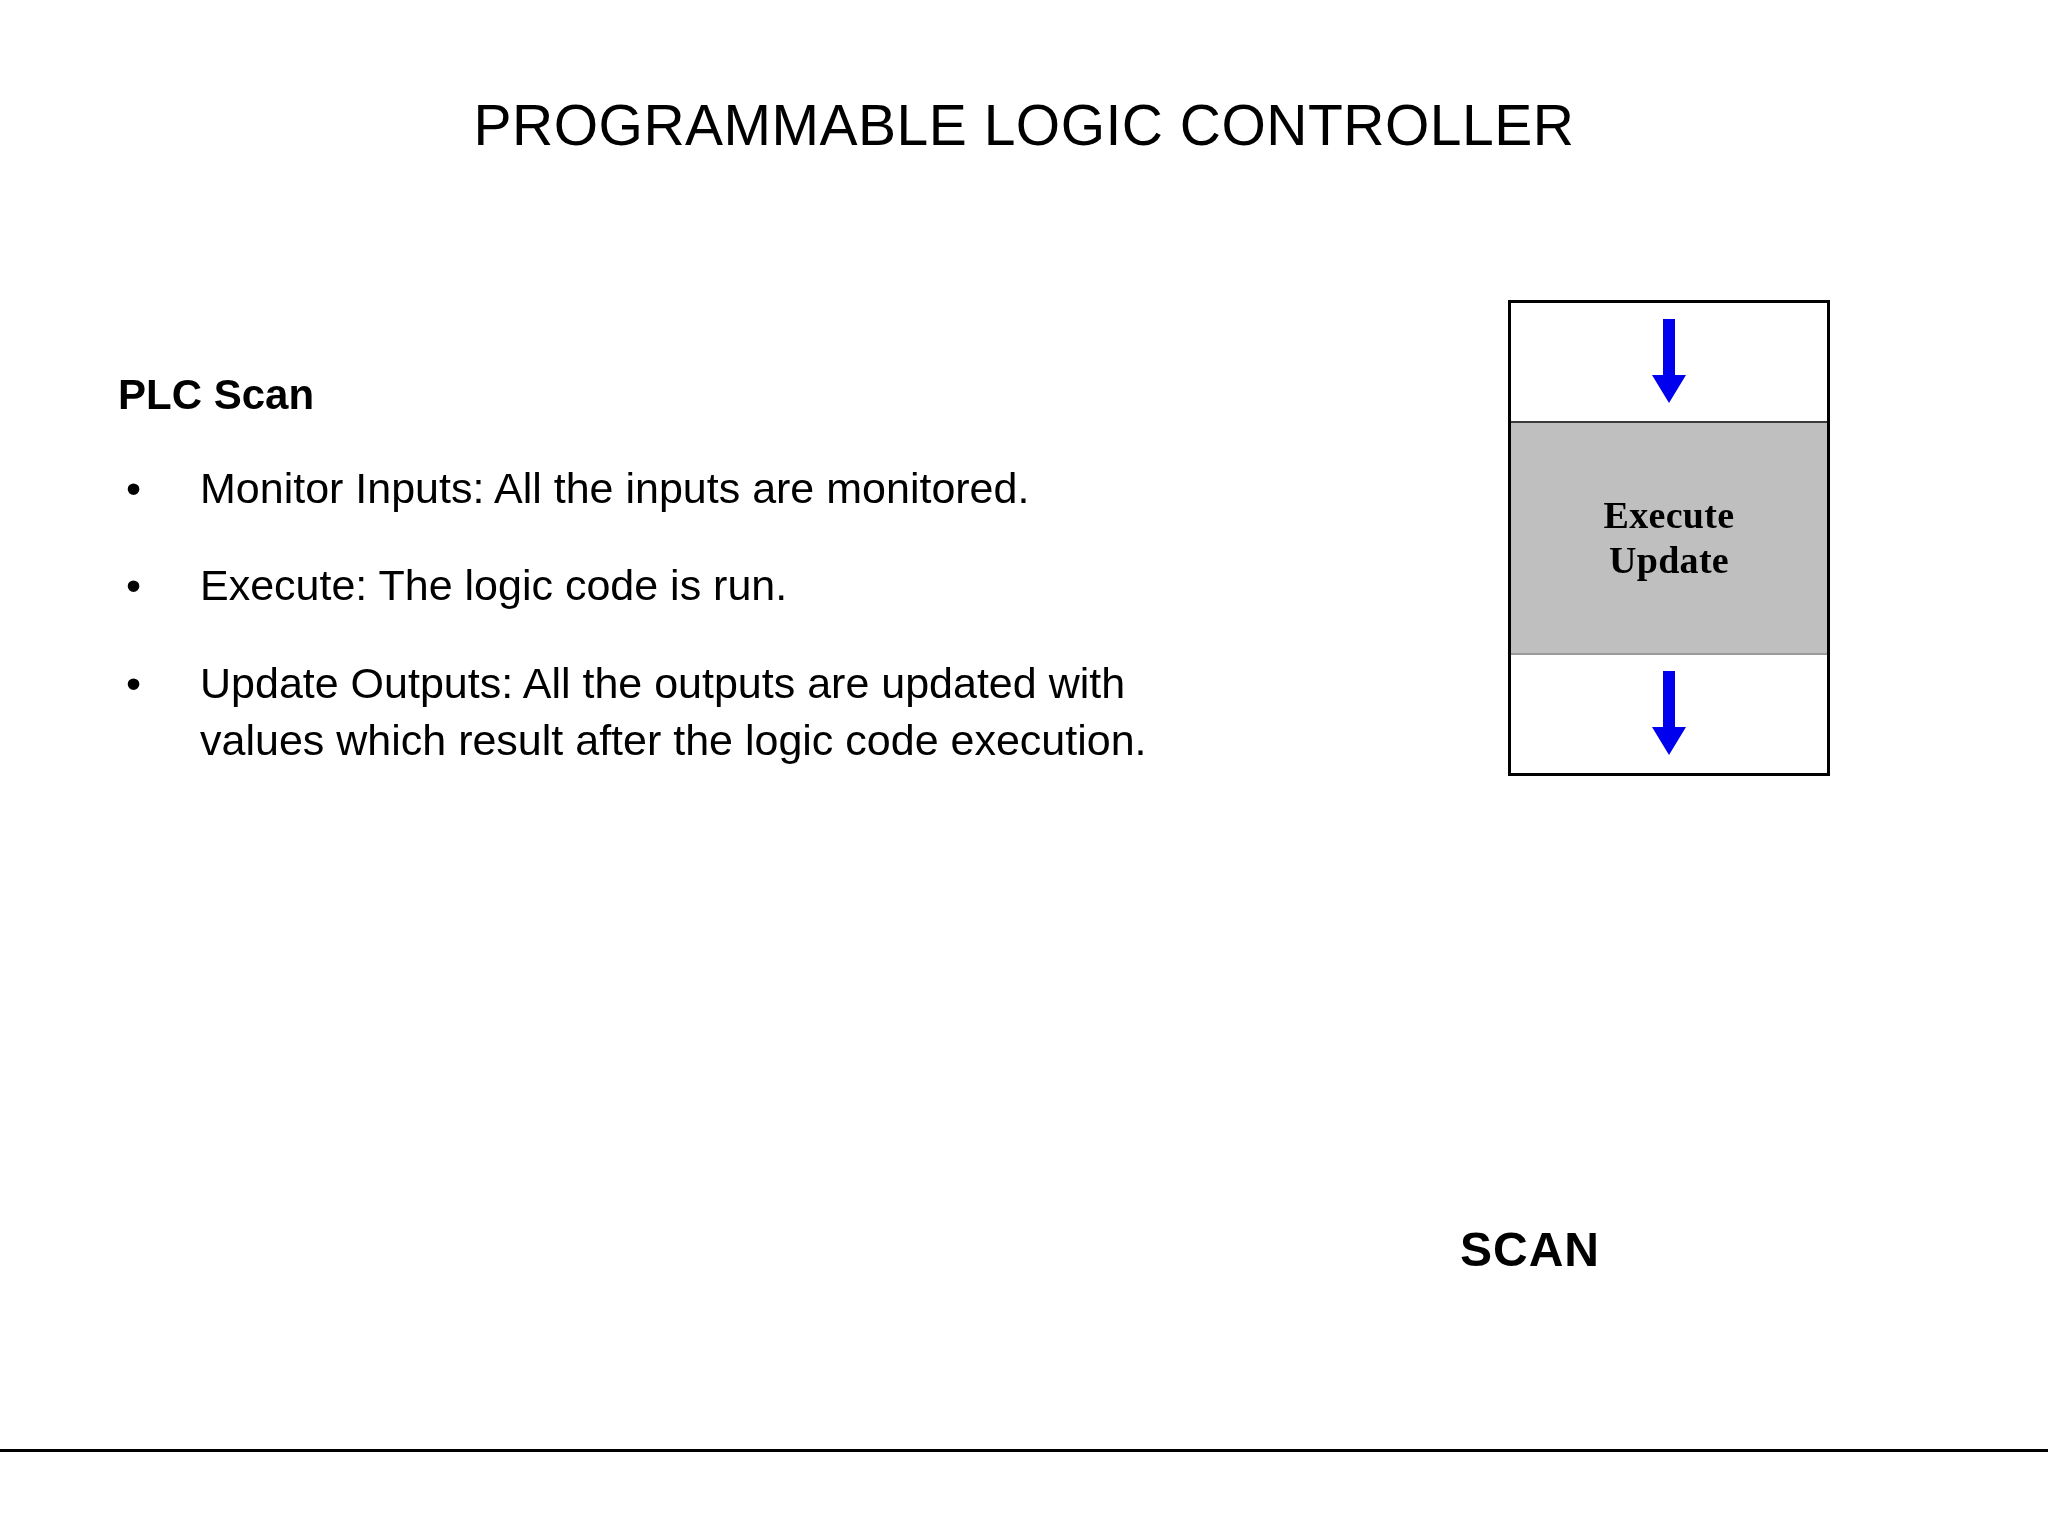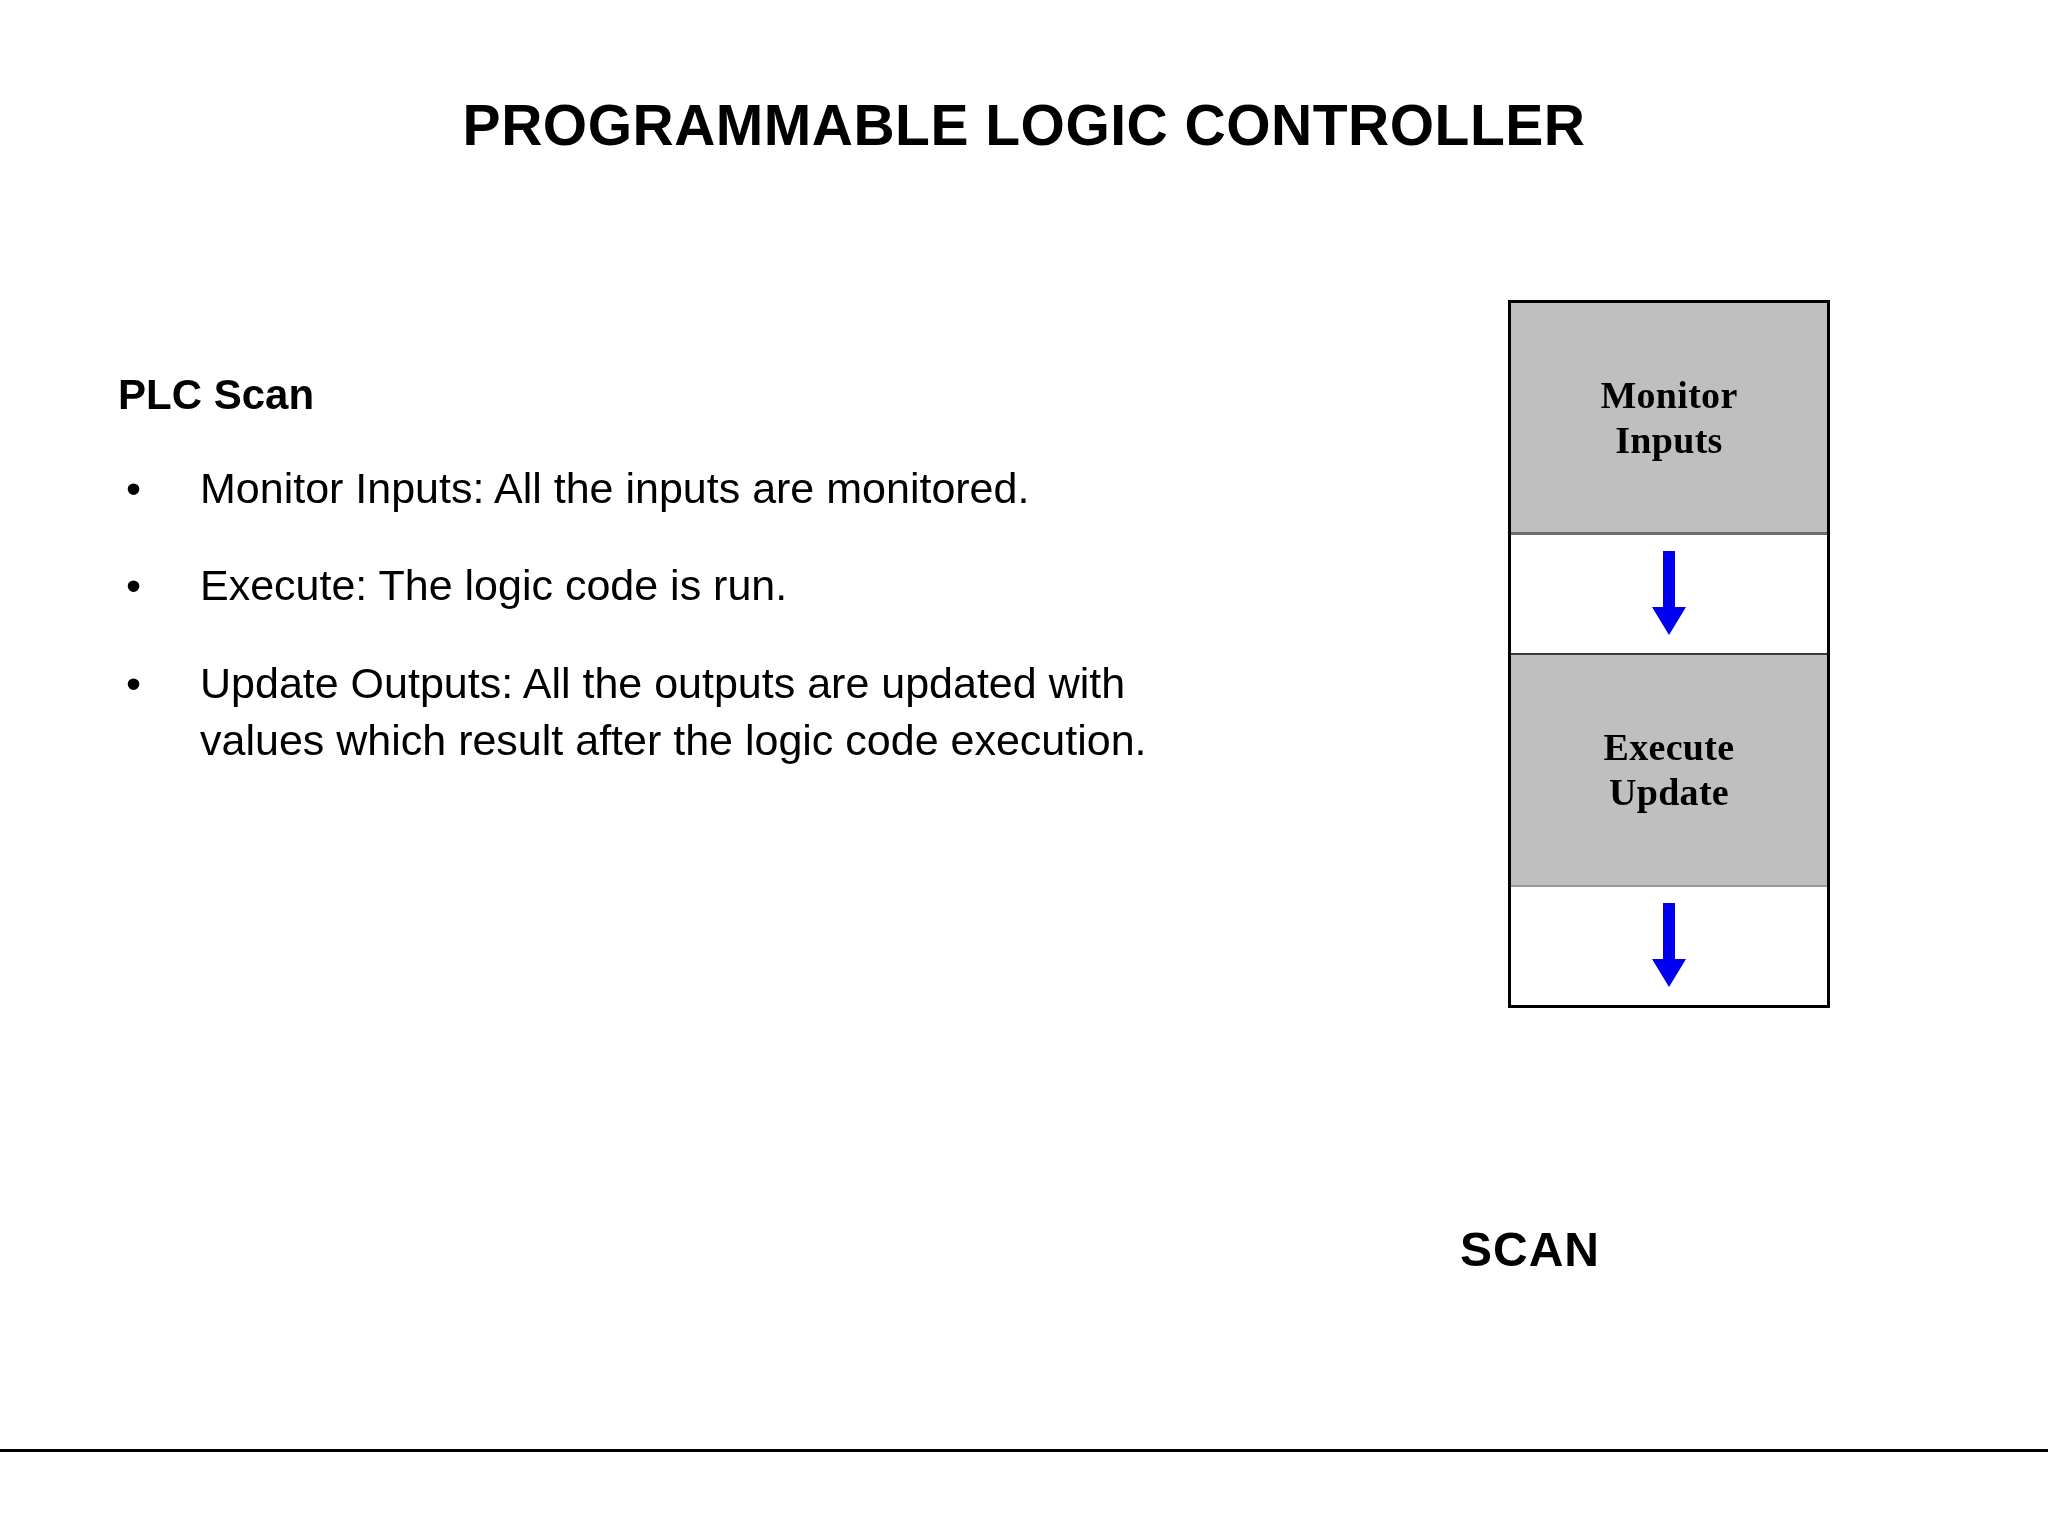--- a/index.html
+++ b/index.html
@@ -18,21 +18,21 @@
   }
 
   
   .slide-title {
     position: absolute;
     left: 0;
     top: 96px;
     width: 2048px;
     text-align: center;
     font-family: "Liberation Sans", sans-serif;
-    font-weight: bold;
+    font-weight: normal;
     font-size: 57px;
     letter-spacing: 0.5px;
     line-height: 1.05;
     white-space: nowrap;
   }
 
   
   .body-col {
     position: absolute;
     left: 118px;
@@ -162,24 +162,20 @@
       <span class="bullet-dot">•</span>
       <span class="bullet-text">Update Outputs: All the outputs are updated with values which result after the logic code execution.</span>
     </li>
 
   </ul>
 </div>
 
 <div class="flow-wrap">
   <div class="flow-frame">
 
-    <div class="flow-box box-monitor">
-      <span>Monitor</span>
-      <span>Inputs</span>
-    </div>
 
     <div class="flow-gap">
       <svg class="arrow-svg" width="40" height="86" viewBox="0 0 40 86">
         <polygon points="14,0 26,0 26,56 37,56 20,84 3,56 14,56" fill="#0000ee"></polygon>
       </svg>
     </div>
 
     <div class="flow-box box-execute">
       <span>Execute</span>
       <span>Update</span>

